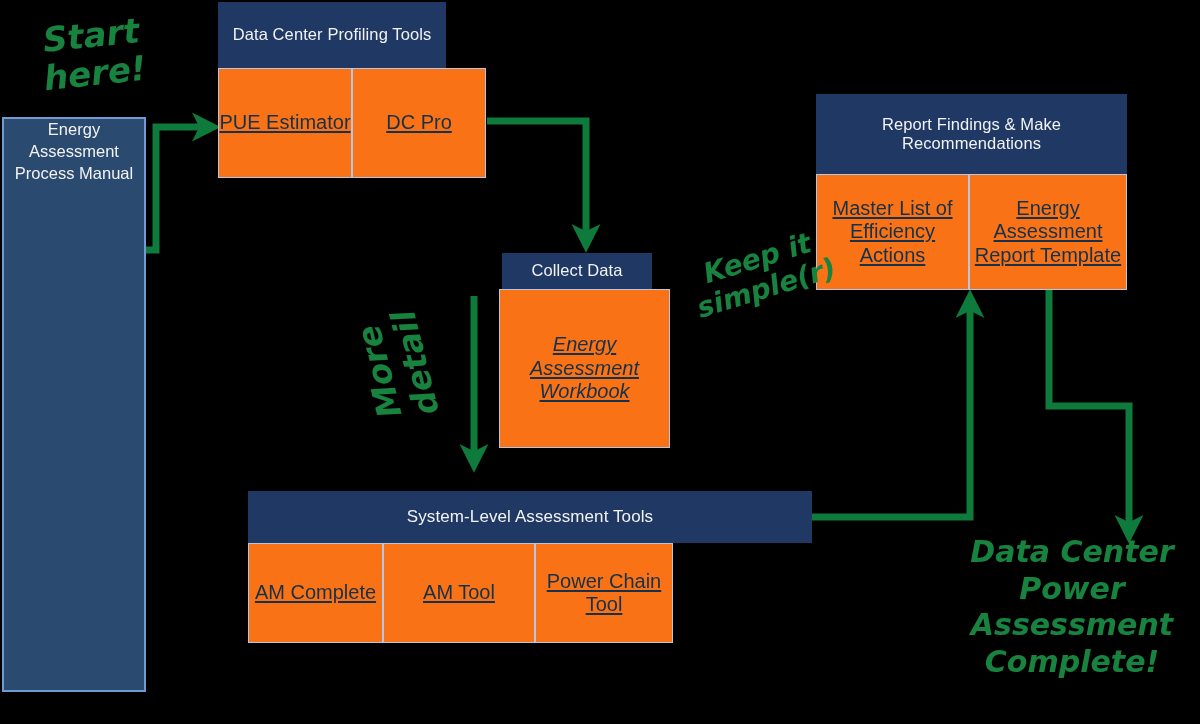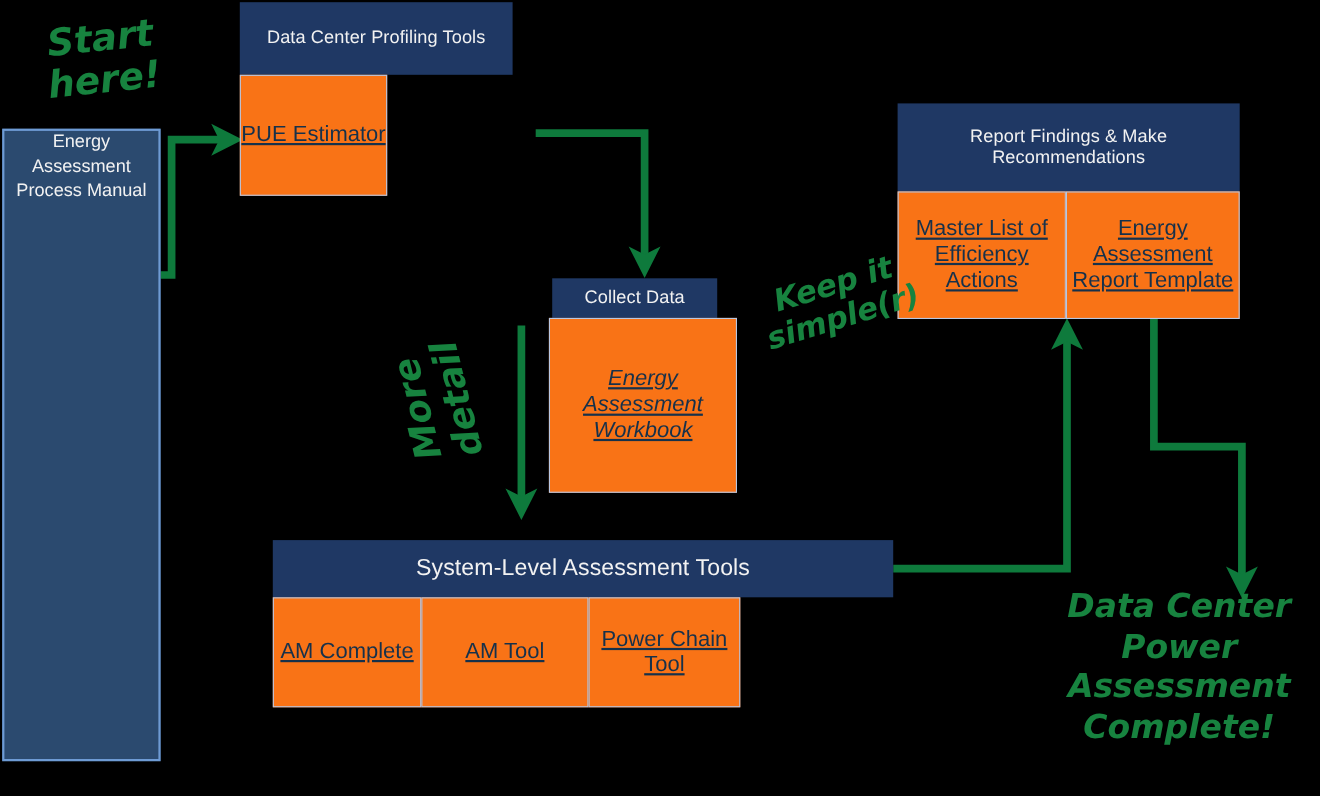--- a/index.html
+++ b/index.html
@@ -114,42 +114,45 @@
   </svg>
 
   <div id="manual-box" style="left:2px; top:117px; width:144px; height:575px; font-size:16.5px;">
     <span>Energy
 Assessment
 Process
 Manual</span>
   </div>
 
   <div class="group" style="left:218px; top:2px; width:268px;">
-    <div class="group-header" style="width:248px; height:66px; font-size:16.5px; padding:0 6px;">Data Center Profiling Tools</div>
+    <div class="group-header" style="width:228px; height:66px; font-size:16.5px; padding:0 6px;">Data Center Profiling Tools</div>
     <div class="group-body" style="width:268px; height:110px;">
       <div class="tool-cell" style="width:134px; font-size:20px;">
         <span>PUE
 Estimator</span>
+      </div>
+      <div class="tool-cell" style="width:134px; font-size:20px;">
+        <span>DC Pro</span>
       </div>
     </div>
   </div>
 
   <div class="group" style="left:502px; top:253px;">
     <div class="group-header" style="width:150px; height:36px; font-size:16.5px;">Collect Data</div>
     <div class="group-body" style="width:171px; height:159px; margin-left:-3px;font-style:italic;">
       <div class="tool-cell" style="width:171px; font-size:20px;">
         <span>Energy
 Assessment
 Workbook</span>
       </div>
     </div>
   </div>
 
   <div class="group" style="left:248px; top:491px;">
-    <div class="group-header" style="width:564px; height:52px; font-size:21px; padding:3px 10px;">System-Level Assessment Tools</div>
+    <div class="group-header" style="width:564px; height:52px; font-size:17px; padding:3px 10px;">System-Level Assessment Tools</div>
     <div class="group-body" style="width:425px; height:100px;">
       <div class="tool-cell" style="width:135px; font-size:20px;">
         <span>AM
 Complete</span>
       </div>
       <div class="tool-cell" style="width:152px; font-size:20px;">
         <span>AM
 Tool</span>
       </div>
       <div class="tool-cell" style="width:138px; font-size:20px;justify-content:center;">

